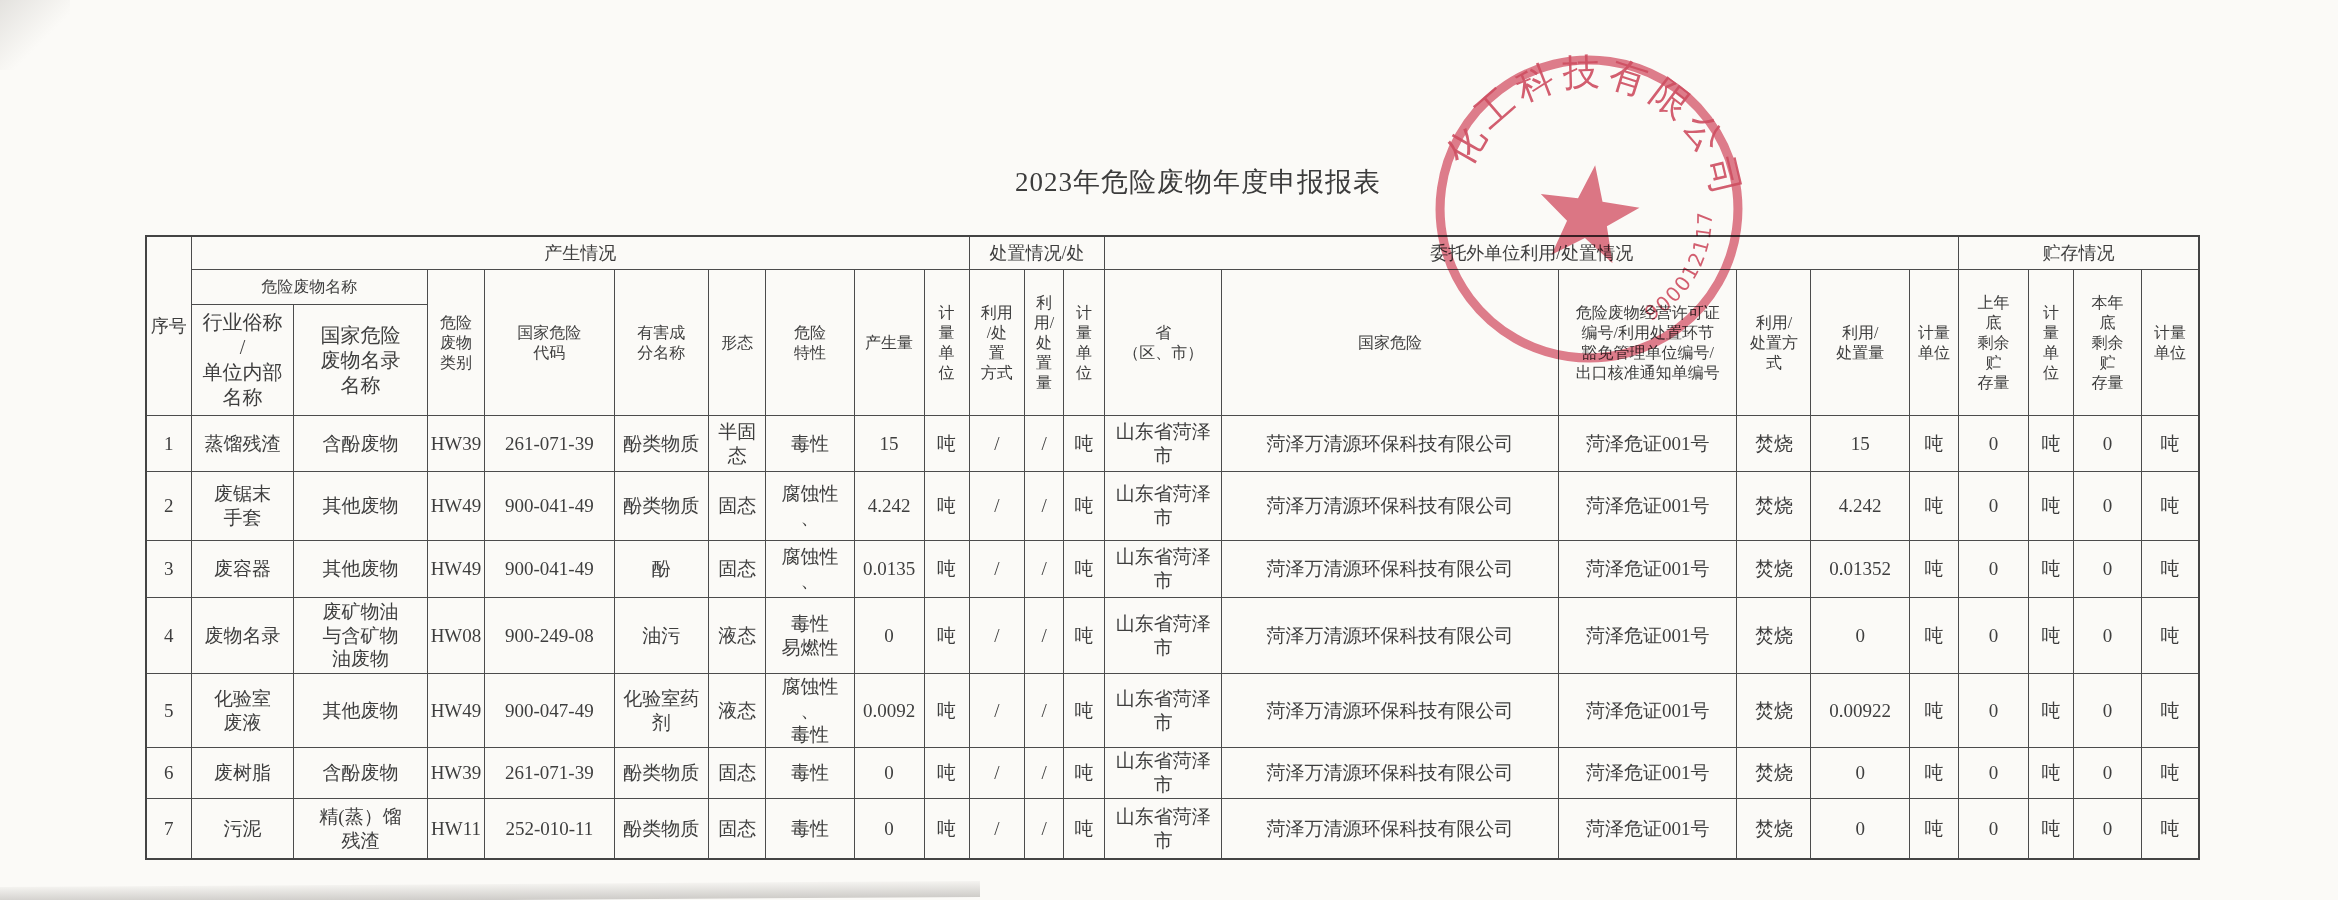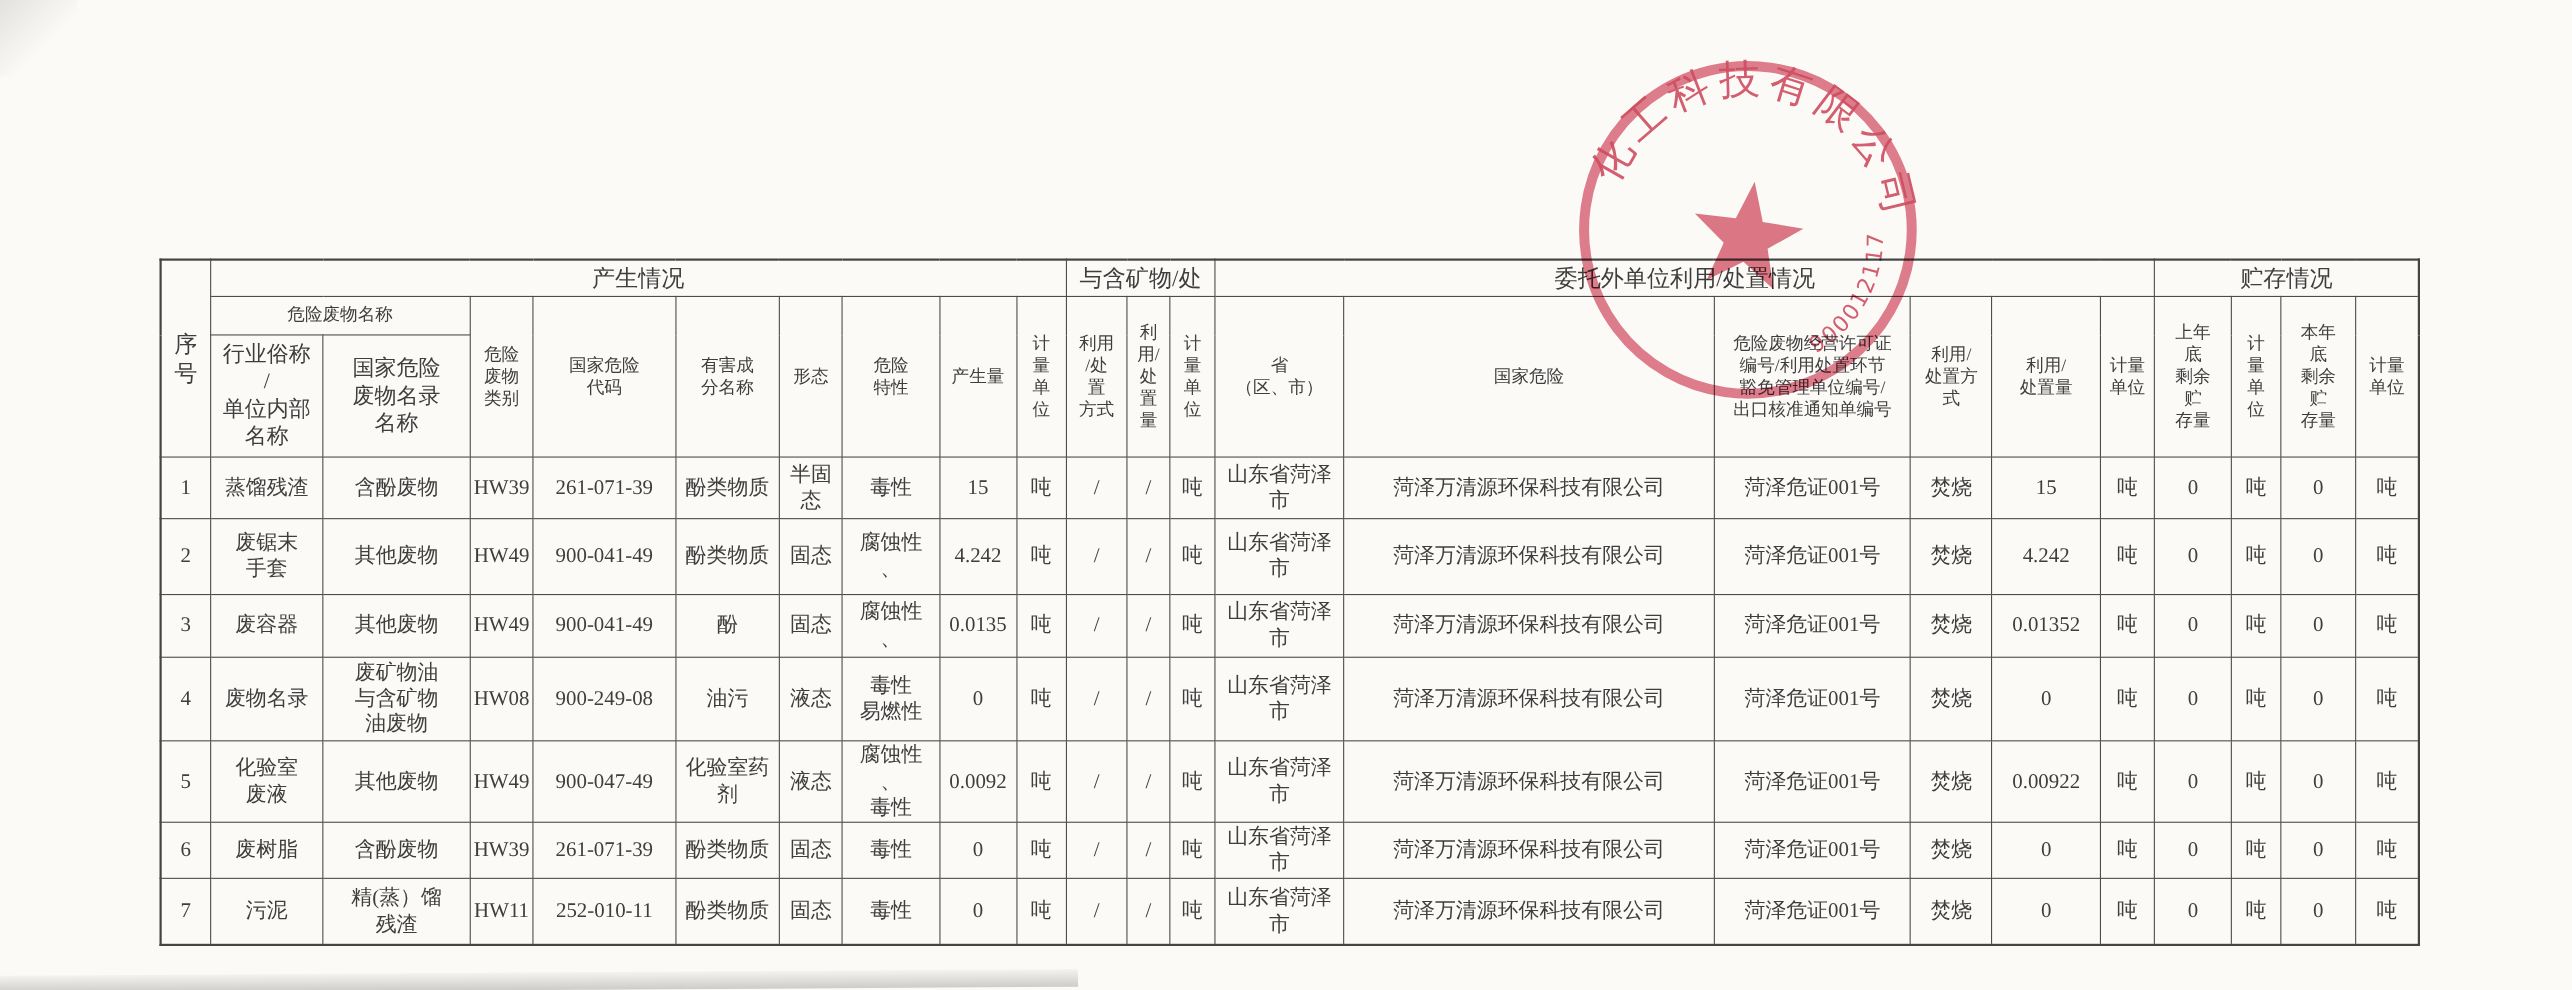--- a/index.html
+++ b/index.html
@@ -23,21 +23,21 @@
   table.report th, table.report td{
     border:1.5px solid #4c4c4c;
     padding:1px 2px;
     text-align:center;vertical-align:middle;
     font-weight:normal;
     white-space:pre-line;
     line-height:1.25;
     overflow:hidden;
   }
   table.report{border:2px solid #444;}
-  thead tr.group-row th{height:30px;font-size:21px;}
+  thead tr.group-row th{height:30px;font-size:18px;}
   thead tr.sub-row th{height:32px;font-size:16px;}
   thead tr.detail-row th{height:108px;}
   thead th{font-size:20px;}
   tbody td{font-size:19px;}
   tbody tr:nth-child(1){height:56px;}
   tbody tr:nth-child(2){height:69px;}
   tbody tr:nth-child(3){height:57px;}
   tbody tr:nth-child(4){height:76px;}
   tbody tr:nth-child(5){height:67px;}
   tbody tr:nth-child(6){height:49px;}
@@ -56,20 +56,21 @@
   .corner-shade{
     position:absolute;left:0;top:0;width:70px;height:70px;
     background:linear-gradient(135deg, rgba(120,115,110,0.18), rgba(120,115,110,0) 60%);
   }
 </style>
 </head>
 <body>
 
 <div class="page">
 
+  <div class="doc-title">2023年危险废物年度申报报表</div>
 
   <table class="report">
     <colgroup>
       <col style="width:2.2%">
         <col style="width:5.0%">
         <col style="width:6.5%">
         <col style="width:2.8%">
       <col style="width:6.3%">
         <col style="width:4.6%">
         <col style="width:2.8%">
@@ -87,21 +88,21 @@
         <col style="width:2.4%">
         <col style="width:3.4%">
       <col style="width:2.2%">
         <col style="width:3.3%">
         <col style="width:2.8%">
     </colgroup>
     <thead>
       <tr class="group-row">
         <th rowspan="3">序号</th>
         <th colspan="9">产生情况</th>
-        <th colspan="3">与含矿物/处</th>
+        <th colspan="3">处置情况/处</th>
         <th colspan="6">委托外单位利用/处置情况</th>
         <th colspan="4">贮存情况</th>
       </tr>
       <tr class="sub-row">
         <th colspan="2">危险废物名称</th>
         <th rowspan="2">危险
 废物
 类别</th>
         <th rowspan="2">国家危险
 代码</th>

